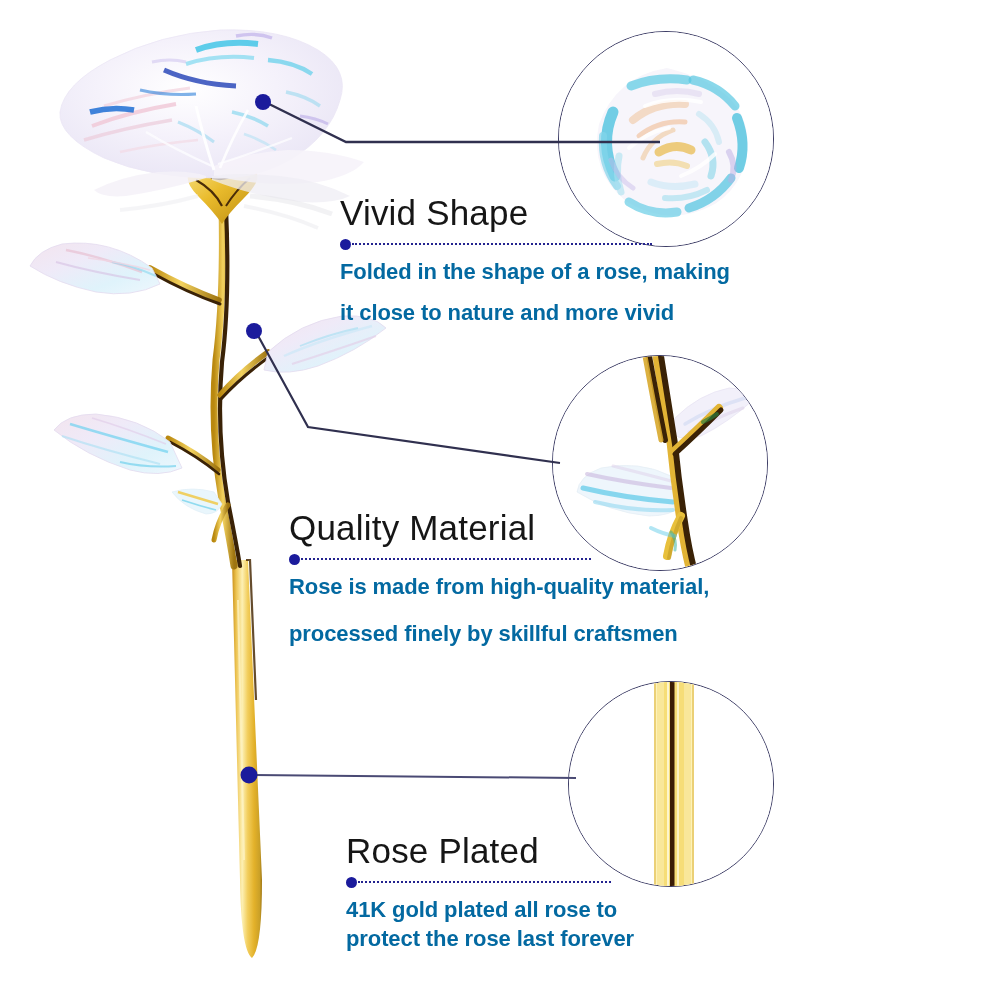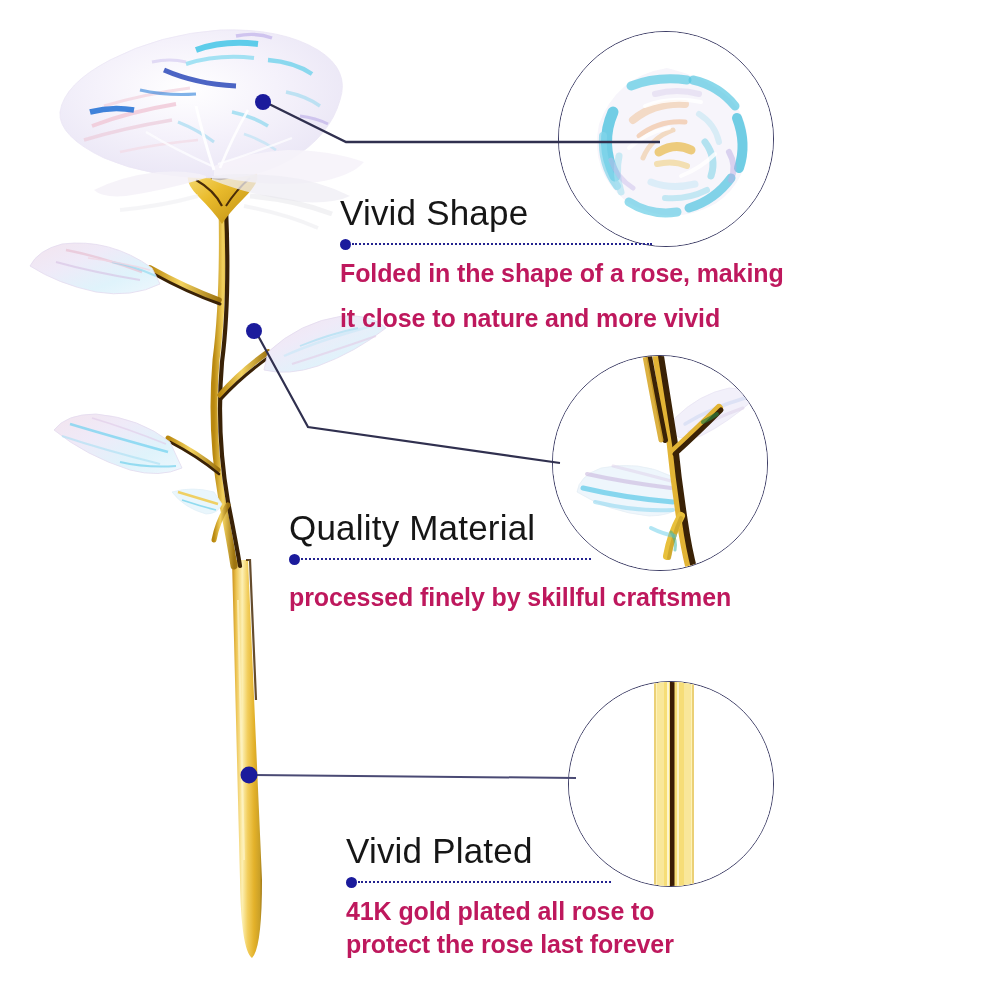--- a/index.html
+++ b/index.html
@@ -49,23 +49,23 @@
     width:11px;height:11px;border-radius:50%;
     background:#1b1b9c;
   }
   .rule .dots{
     position:absolute;left:12px;top:4px;
     height:2px;
     border-top:2px dotted #23238f;
   }
   .body{
     margin-top:9px;
-    font-size:25px;
+    font-size:22px;
     font-weight:700;
-    color:#be185d;
+    color:#0369a1;
     line-height:1.32;
     letter-spacing:-0.1px;
     white-space:nowrap;
   }
 </style>
 </head>
 <body>
 
 <div id="canvas">
 
@@ -322,25 +322,26 @@
     <div class="body">Folded in the shape of a rose, making</div>
     <div class="body" style="margin-top:12px;">it close to nature and more vivid</div>
   </div>
 
   <div class="block" style="left:289px;top:510px;">
     <div class="heading">Quality Material</div>
     <div class="rule">
       <span class="dot"></span>
       <span class="dots" style="width:290px;"></span>
     </div>
+    <div class="body">Rose is made from high-quality material,</div>
     <div class="body" style="margin-top:18px;">processed finely by skillful craftsmen</div>
   </div>
 
   <div class="block" style="left:346px;top:833px;">
-    <div class="heading">Vivid Plated</div>
+    <div class="heading">Rose Plated</div>
     <div class="rule">
       <span class="dot"></span>
       <span class="dots" style="width:253px;"></span>
     </div>
     <div class="body">41K gold plated all rose to</div>
     <div class="body" style="margin-top:0;">protect the rose last forever</div>
   </div>
 
 </div>
 

